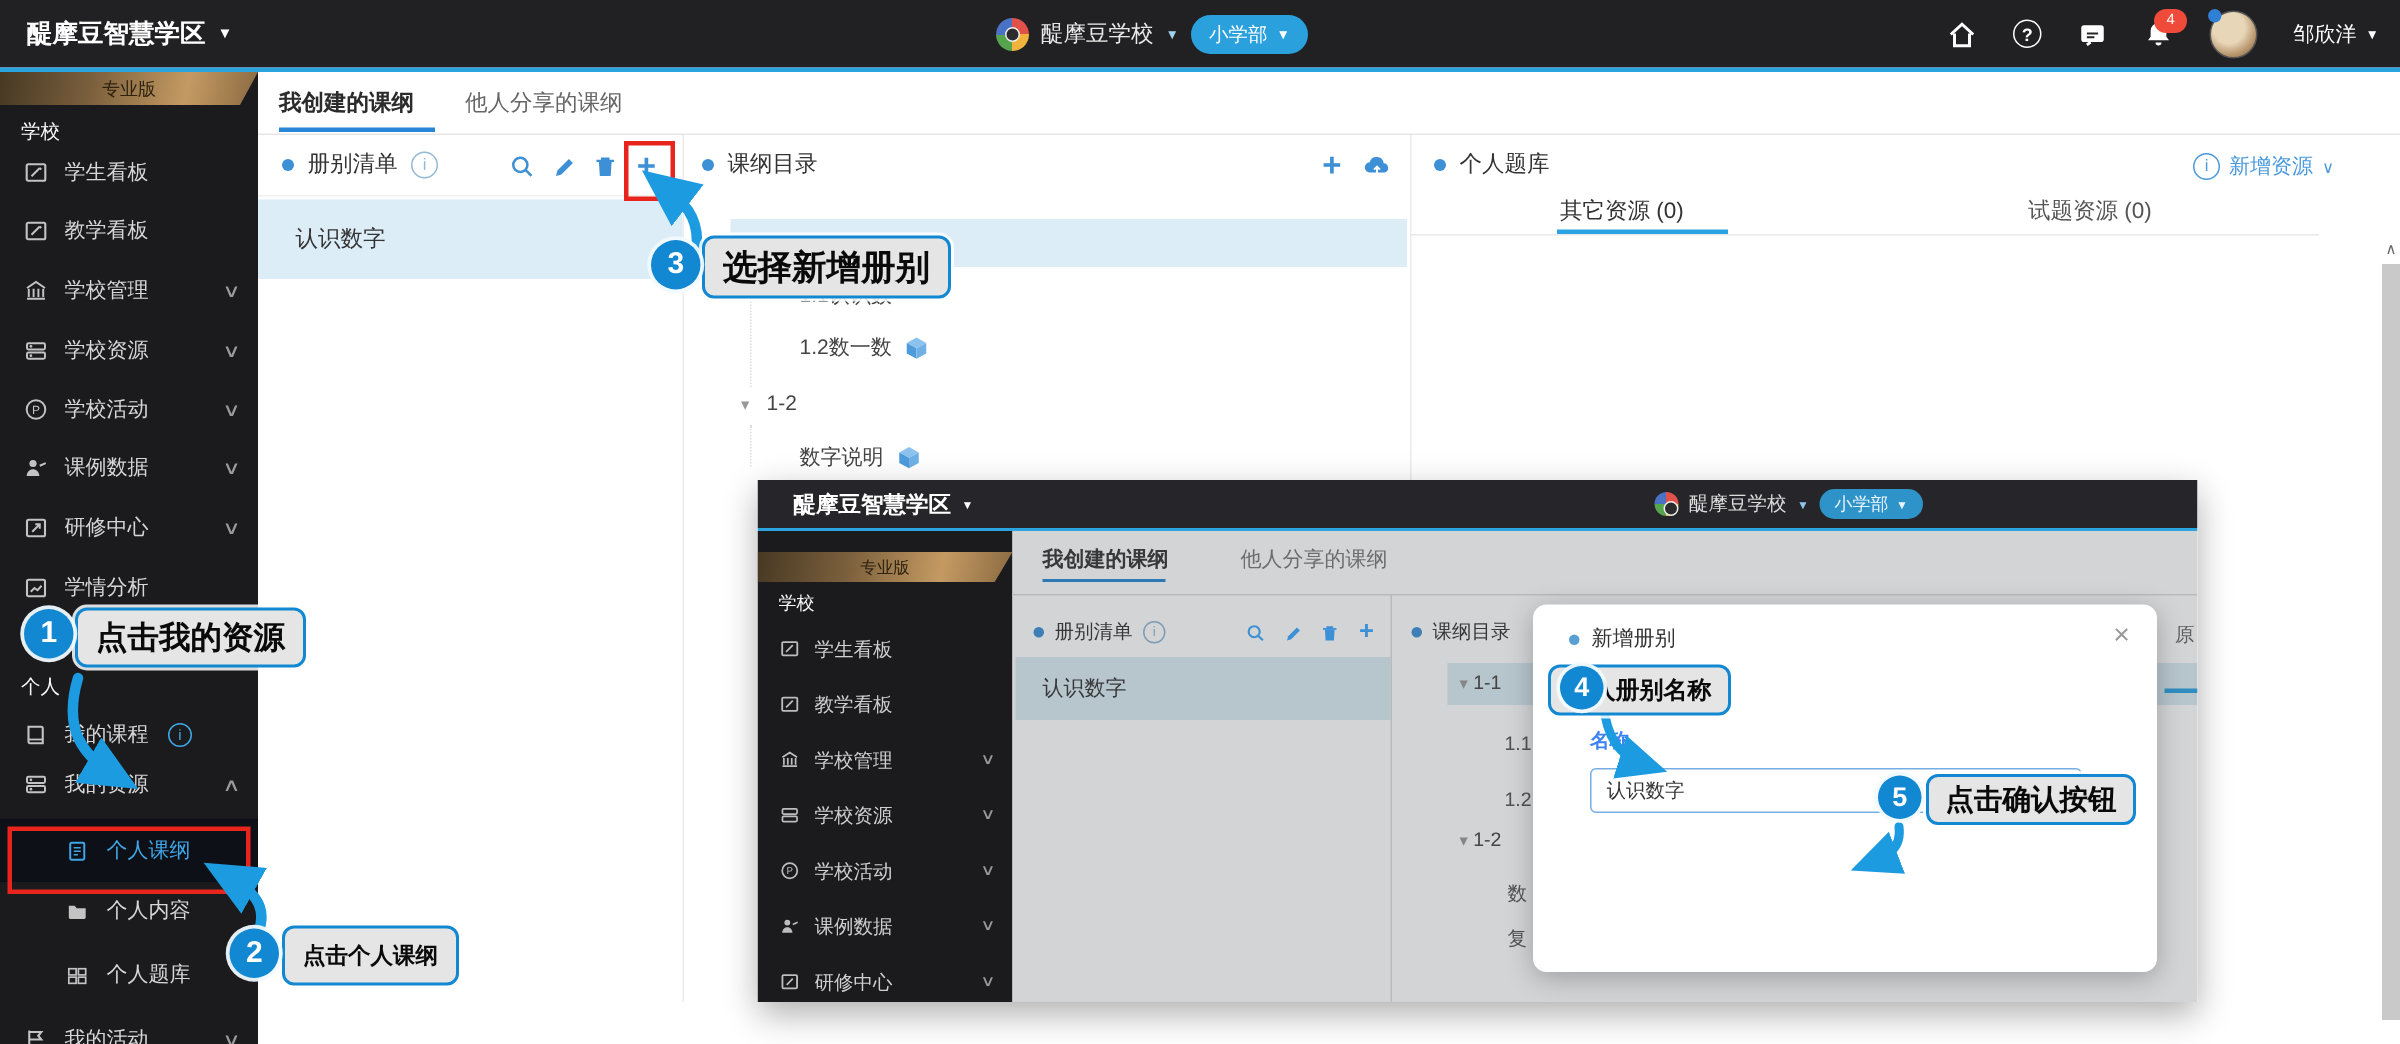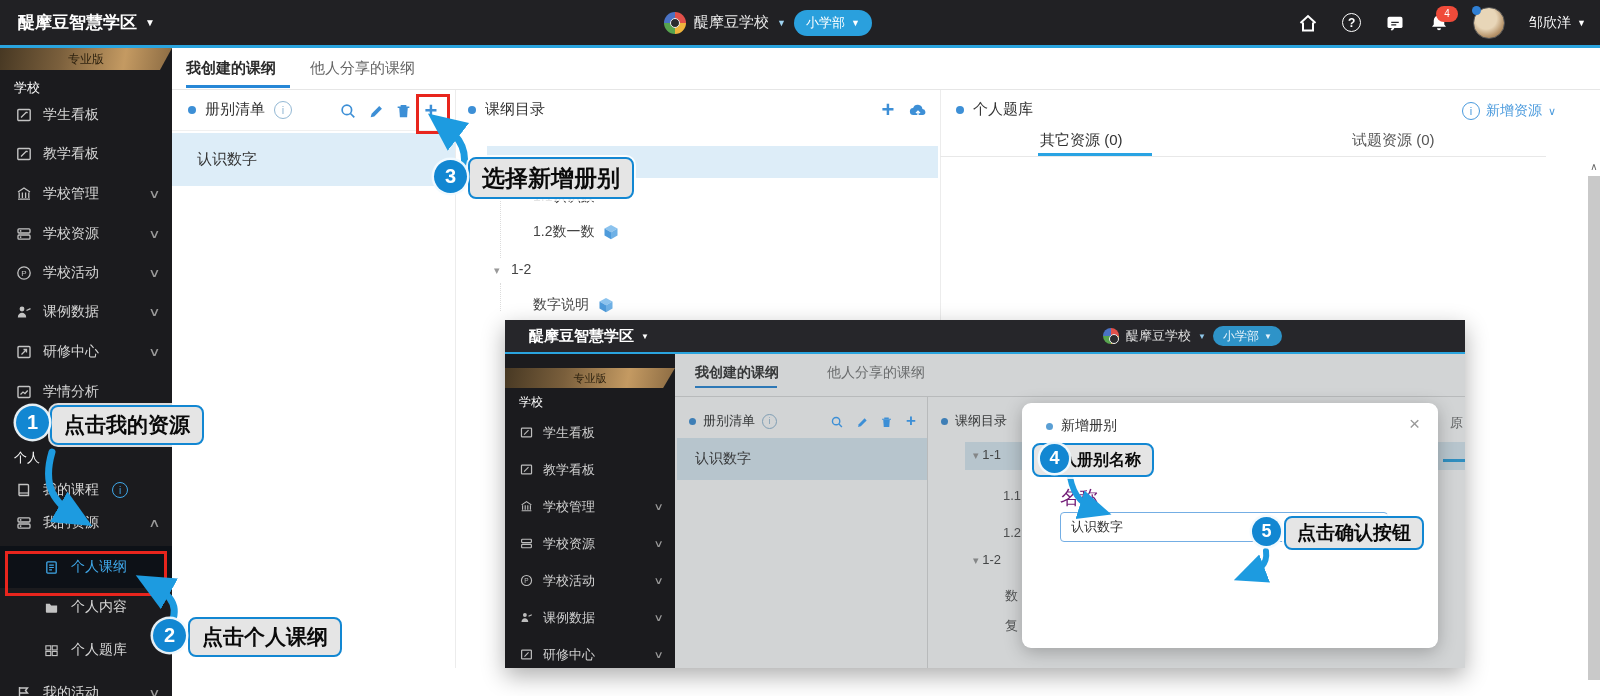--- a/index.html
+++ b/index.html
@@ -545,21 +545,21 @@
   </div>
 
   <div class="abs in-dim"></div>
 
   <div class="abs in-modal">
     <span style="position:absolute;left:24px;top:14px;display:flex;align-items:center;gap:8px;font-size:14px;color:#333">
       <span class="hdr-dot" style="width:7px;height:7px;background:#5a9fd4"></span>
       <span>新增册别</span>
     </span>
     <span style="position:absolute;right:18px;top:10px;font-size:19px;color:#9a9a9a">×</span>
-    <span style="position:absolute;left:38px;top:82px;font-size:19px;color:#701a75;font-weight:normal">名称</span>
+    <span style="position:absolute;left:38px;top:82px;font-size:13px;color:#3b82f6;font-weight:bold">名称</span>
     <input class="in-input" value="认识数字" style="">
   </div>
 </div>
 
 <div class="redrect" style="left:416px;top:94px;width:28px;height:34px"></div>
 <div class="redrect" style="left:5px;top:551px;width:156px;height:39px"></div>
 
 <svg id="arrows">
   <defs>
     <marker id="ah" markerWidth="6" markerHeight="6" refX="3.5" refY="2.5" orient="auto">
@@ -570,21 +570,21 @@
   <path d="M172,622 C180,602 166,592 148,582" fill="none" stroke="#1d9be0" stroke-width="7" stroke-linecap="round" marker-end="url(#ah)"></path>
   <path d="M464,168 C468,142 452,132 439,122" fill="none" stroke="#1d9be0" stroke-width="7" stroke-linecap="round" marker-end="url(#ah)"></path>
   <path d="M1070,477 C1074,498 1084,506 1100,511" fill="none" stroke="#1d9be0" stroke-width="6" stroke-linecap="round" marker-end="url(#ah)"></path>
   <path d="M1266,551 C1268,566 1258,571 1245,576" fill="none" stroke="#1d9be0" stroke-width="6" stroke-linecap="round" marker-end="url(#ah)"></path>
 </svg>
 
 <div class="badge badge-lg" style="left:16px;top:406px">1</div>
 <div class="callout" style="left:50px;top:405px;height:36px;padding:0 12px;font-size:21px">点击我的资源</div>
 
 <div class="badge badge-lg" style="left:153px;top:619px">2</div>
-<div class="callout" style="left:188px;top:617px;height:36px;padding:0 12px;font-size:21px">点击个人课纲</div>
+<div class="callout" style="left:188px;top:617px;height:36px;padding:0 12px;font-size:15px">点击个人课纲</div>
 
 <div class="badge badge-lg" style="left:434px;top:160px">3</div>
 <div class="callout" style="left:468px;top:157px;height:38px;padding:0 12px;font-size:23px">选择新增册别</div>
 
 <div class="badge badge-sm" style="left:1040px;top:444px">4</div>
 <div class="callout" style="left:1032px;top:443px;height:30px;padding:0 11px;font-size:16px">输入册别名称</div>
 
 <div class="badge badge-sm" style="left:1252px;top:517px">5</div>
 <div class="callout" style="left:1284px;top:516px;height:30px;padding:0 11px;font-size:19px">点击确认按钮</div>
 

